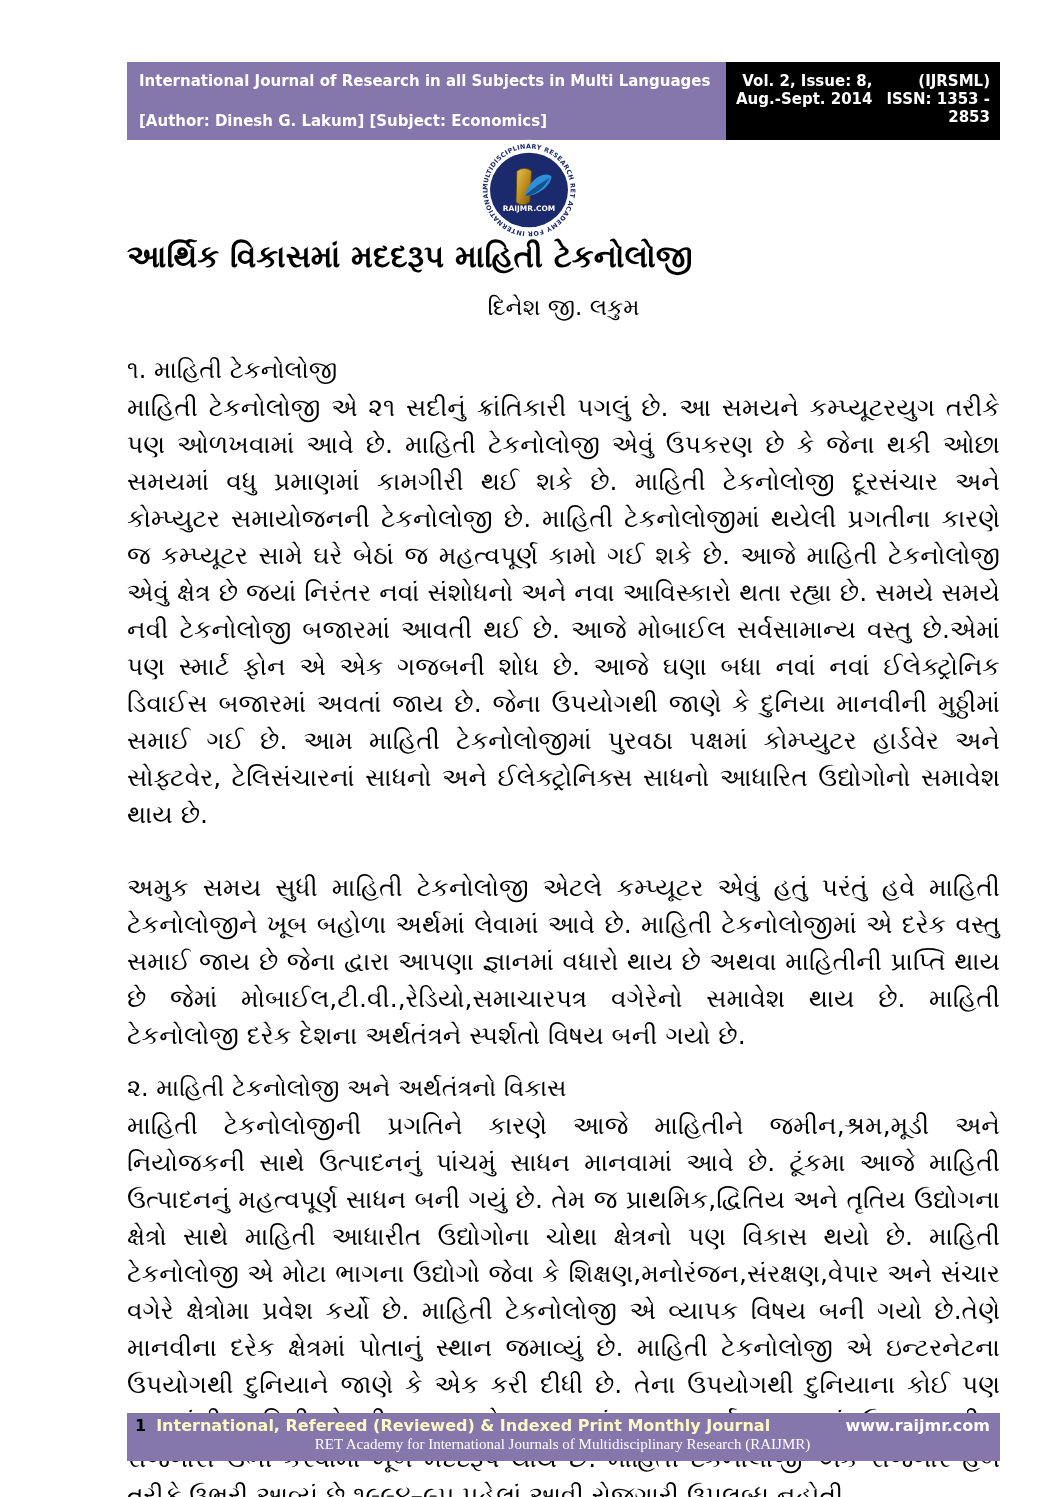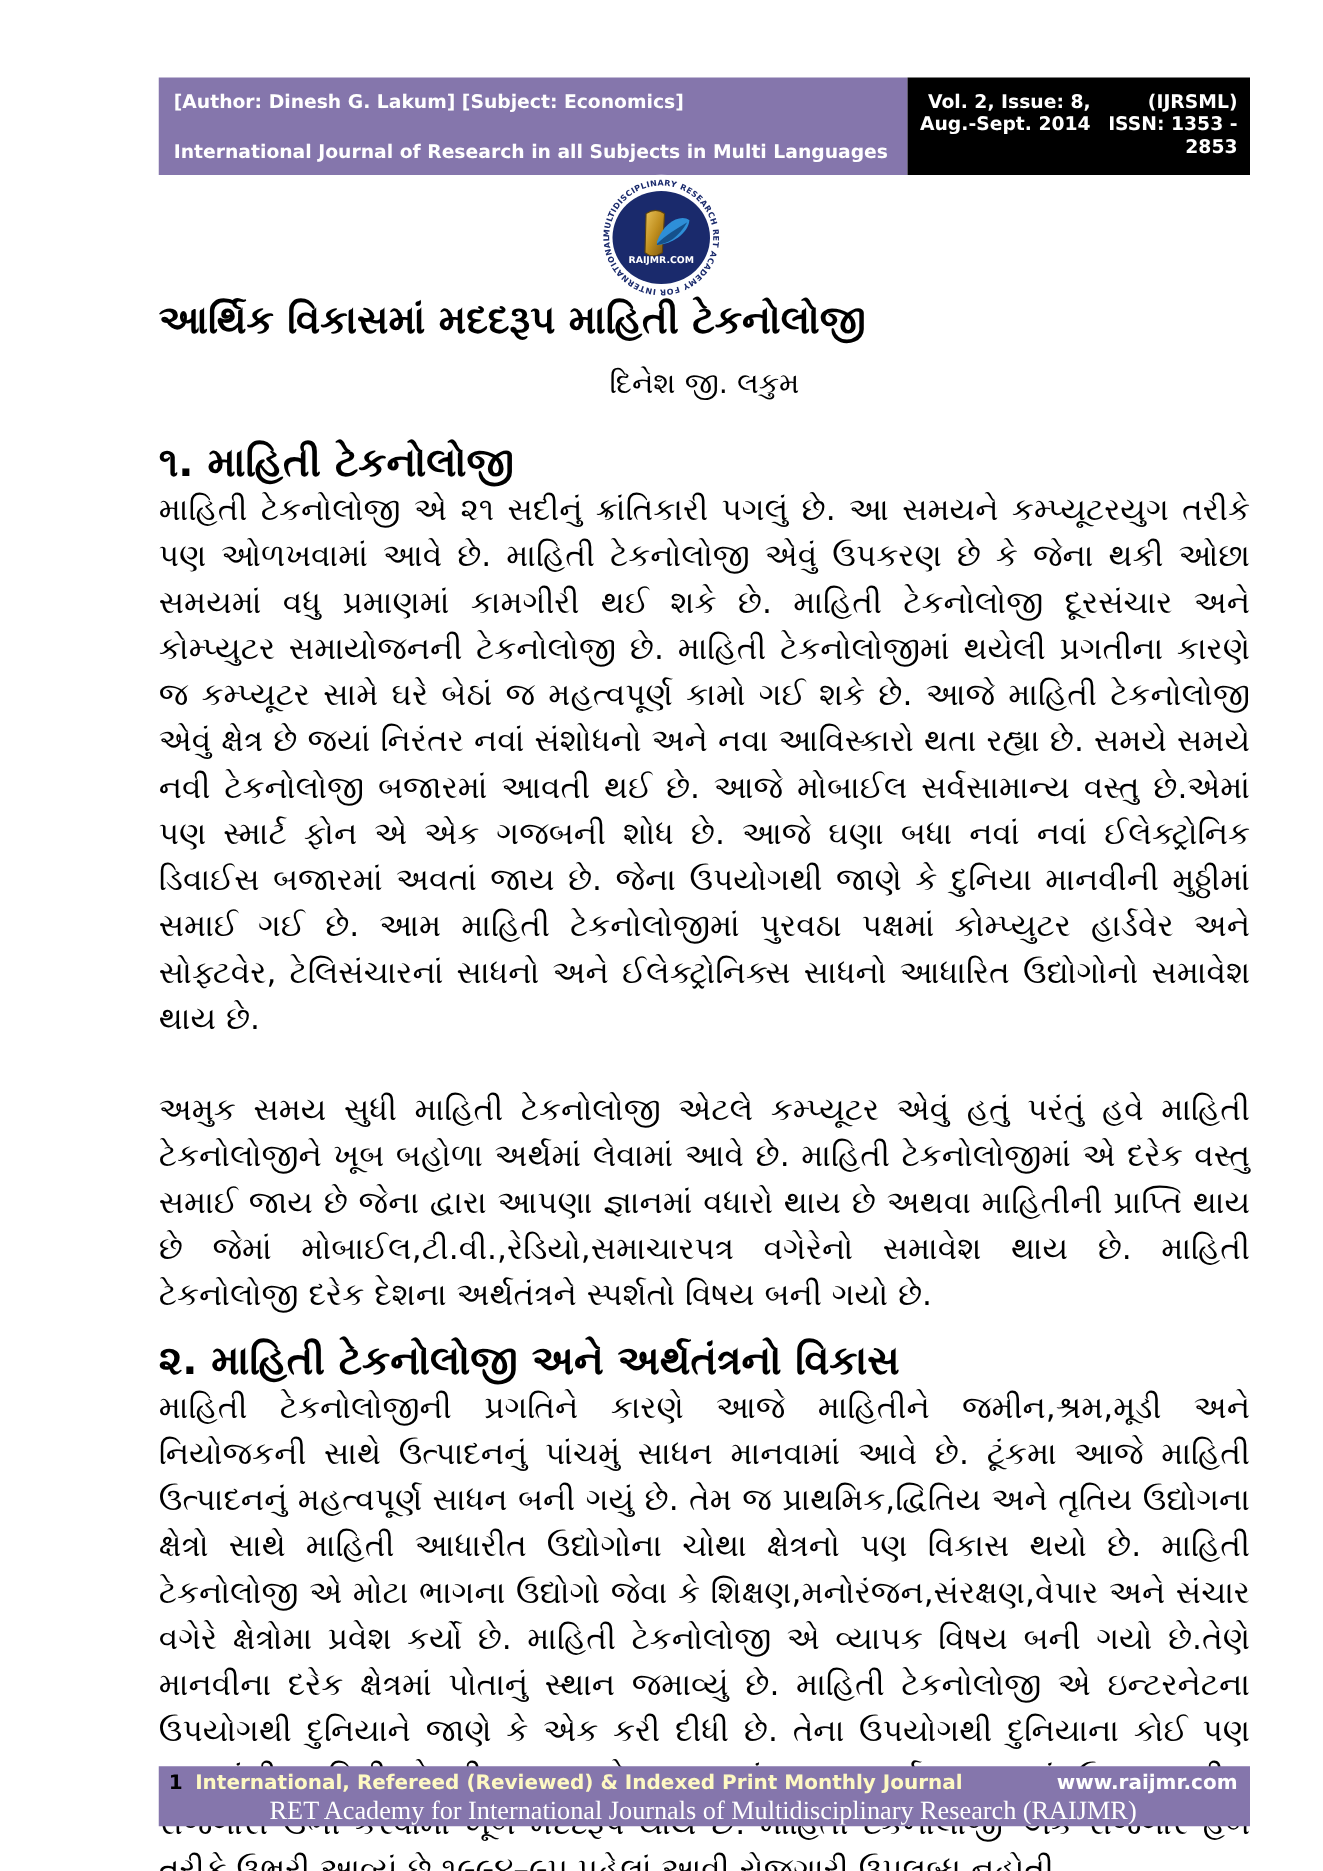--- a/index.html
+++ b/index.html
@@ -71,22 +71,22 @@
     text-align: center;
     font-size: 23px;
   }
   
   .content {
     position: absolute;
     left: 127px; top: 352px;
     width: 873px;
   }
   .section-heading {
-    font-size: 32px;
-    font-weight: bold;
+    font-size: 24px;
+    font-weight: normal;
     line-height: 37px;
   }
   .para {
     font-size: 25px;
     line-height: 37px;
     text-align: justify;
   }
   .para + .para { margin-top: 36px; }
   .section + .section { margin-top: 16px; }
   
@@ -105,33 +105,33 @@
     font-weight: bold;
   }
   .footer-left { display: flex; gap: 10px; align-items: baseline; }
   .footer-page-num { color: #000000; }
   .footer-journal { color: #fef9c3; }
   .footer-site { color: #ffffff; }
   .footer-line2 {
     text-align: center;
     color: #ffffff;
     font-family: "Liberation Serif", "DejaVu Serif", serif;
-    font-size: 21px;
+    font-size: 15px;
     margin-top: 1px;
   }
 </style>
 </head>
 <body>
 
 <div class="page">
 
   <div class="header-bar">
     <div class="header-left">
+      <div>International Journal of Research in all Subjects in Multi Languages</div>
       <div>[Author: Dinesh G. Lakum] [Subject: Economics]</div>
-      <div>International Journal of Research in all Subjects in Multi Languages</div>
     </div>
     <div class="header-right">
       <div>Vol. 2, Issue: 8, Aug.-Sept. 2014</div>
       <div>(IJRSML)  ISSN: 1353 - 2853</div>
     </div>
   </div>
 
   <div class="logo-wrap">
     <svg viewBox="0 0 120 120">
       <defs>

